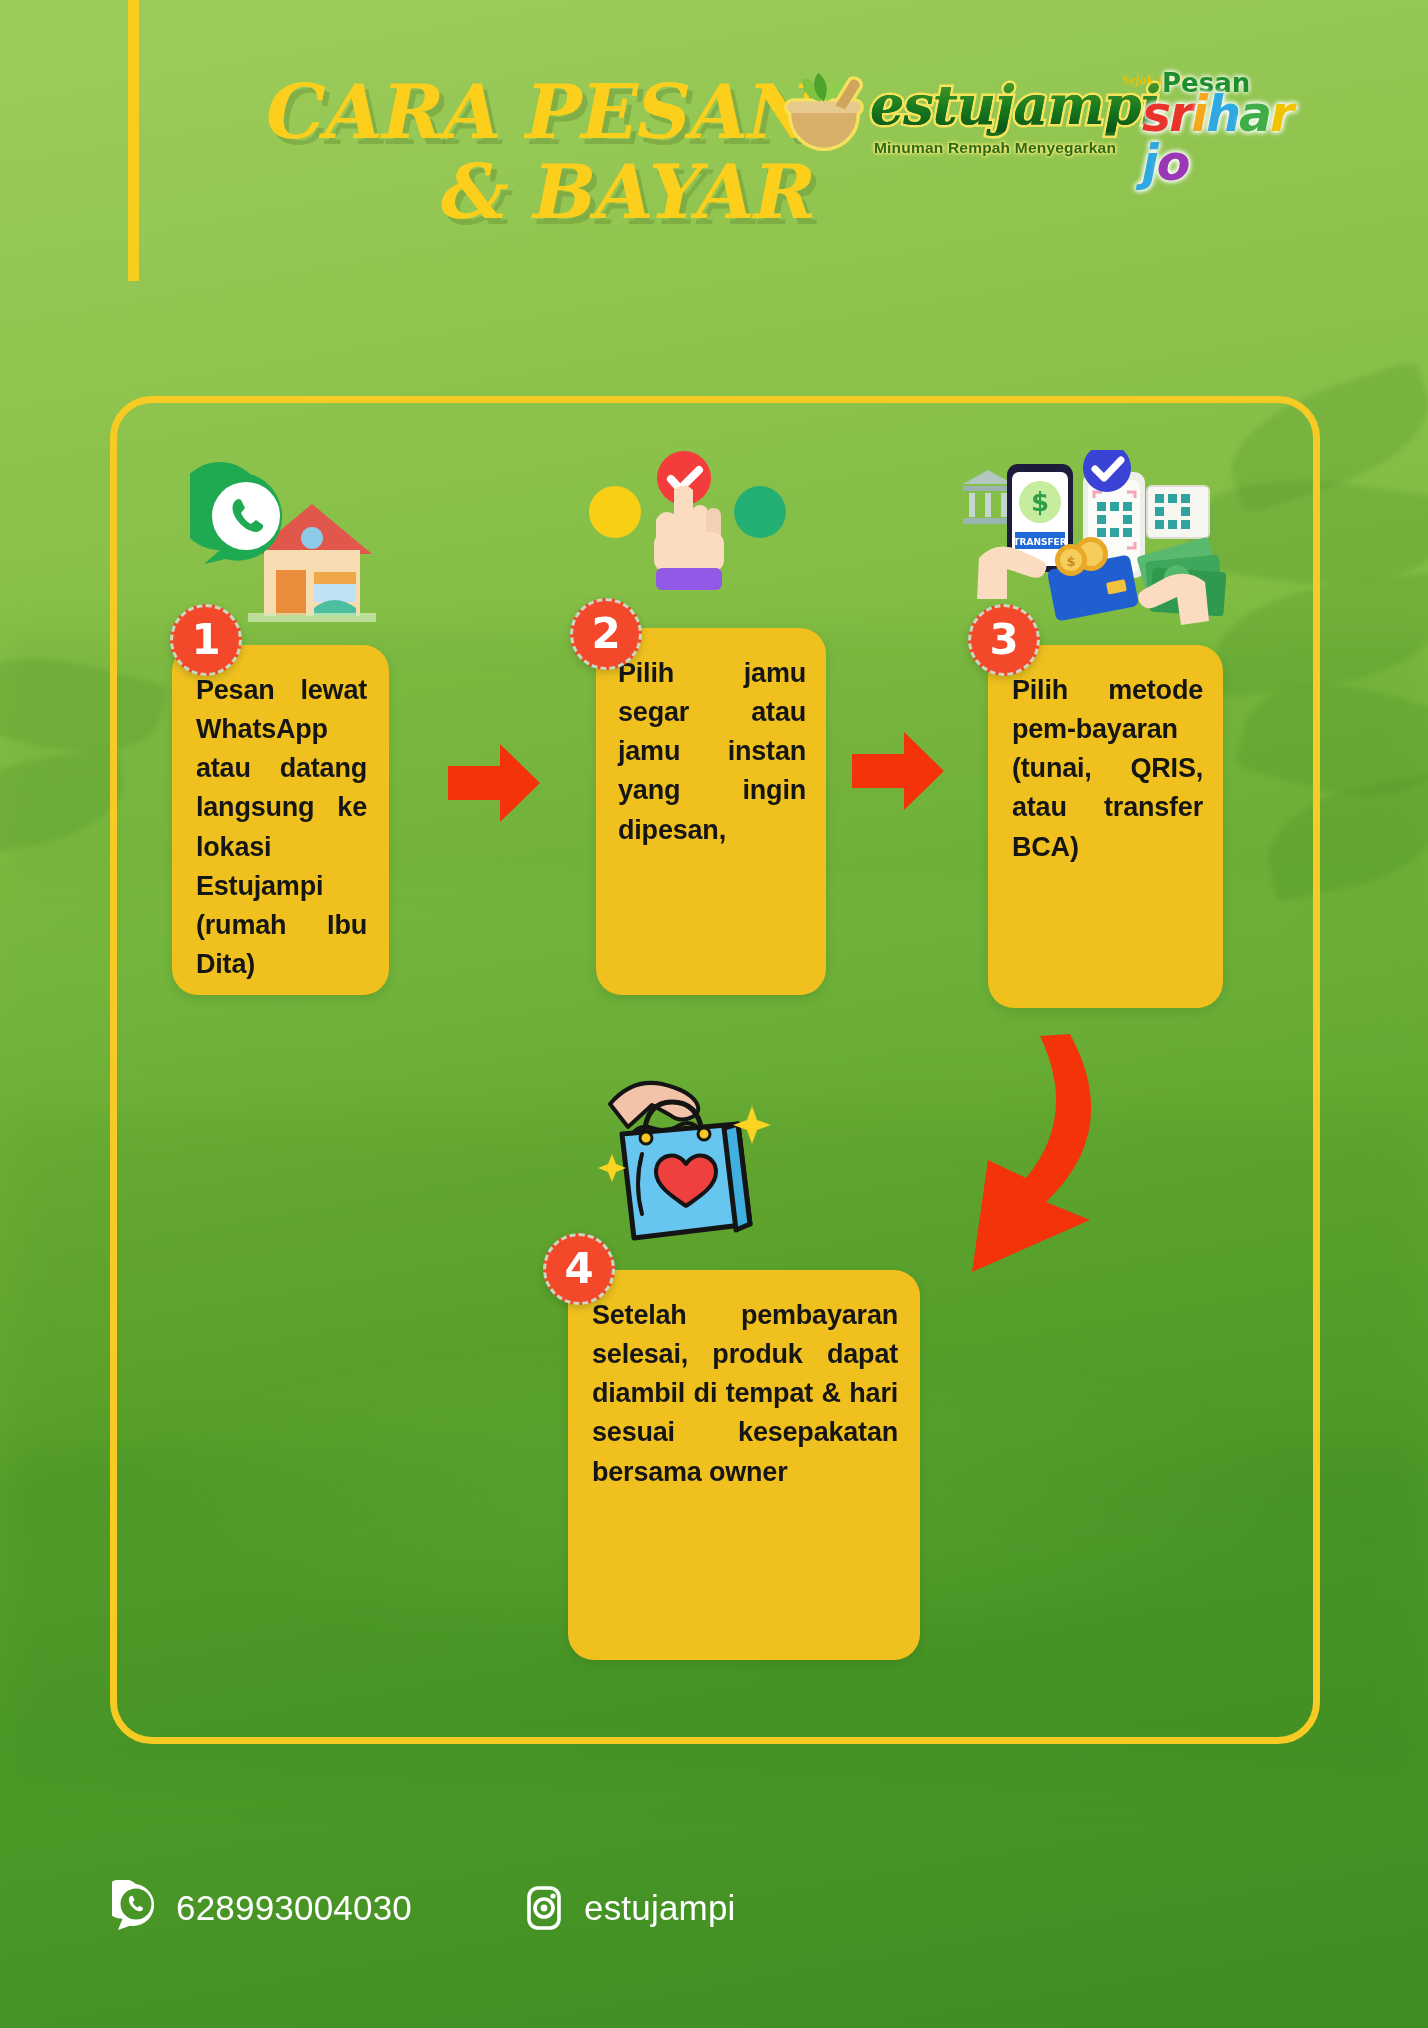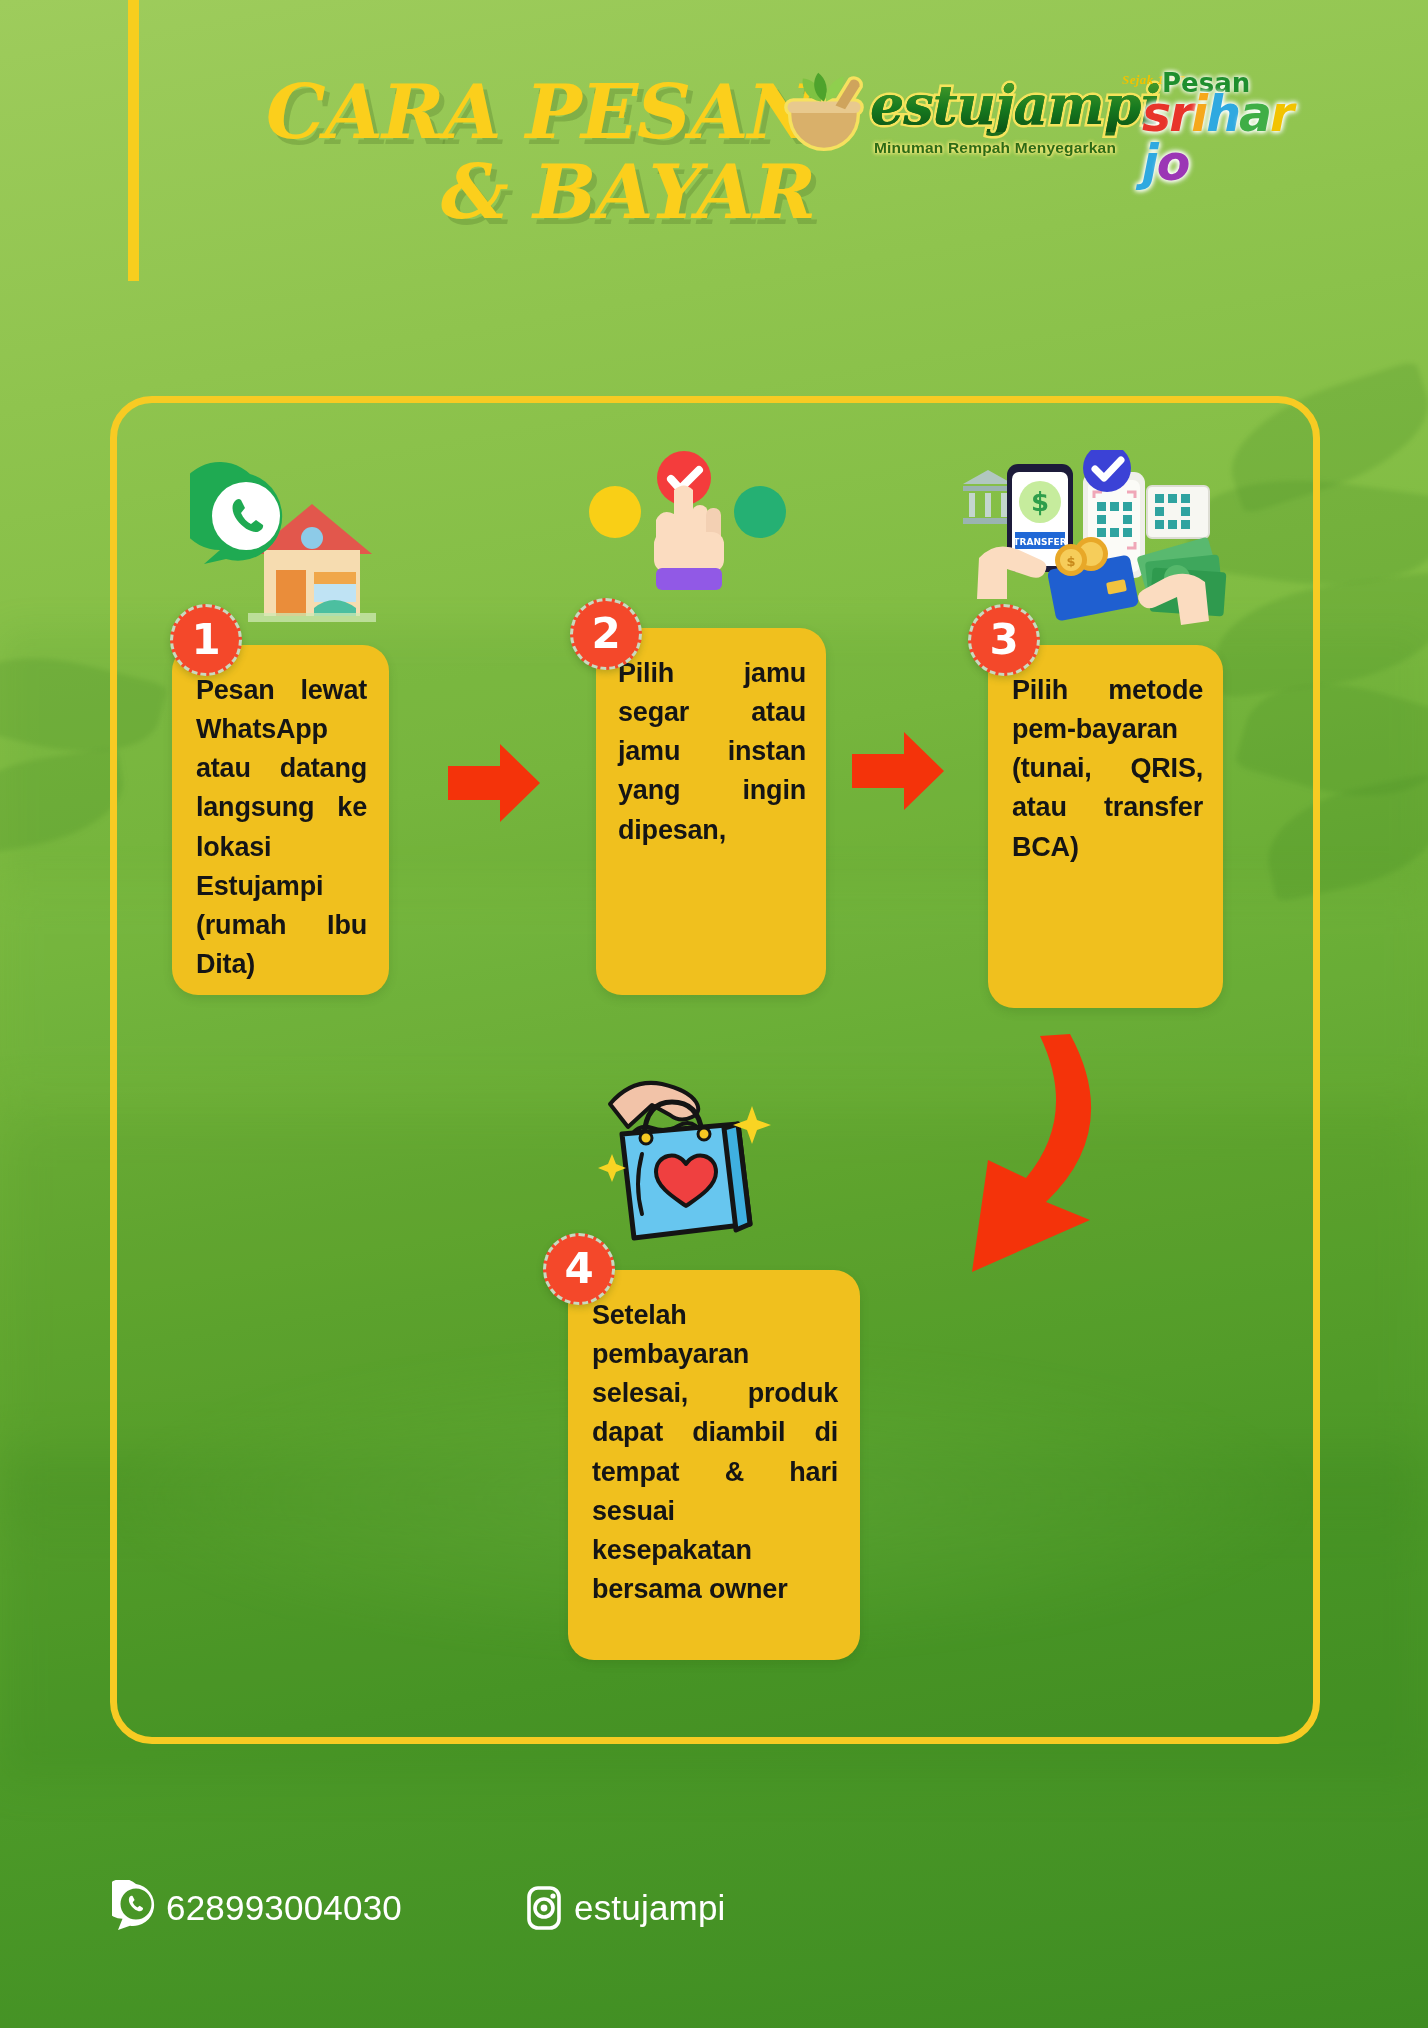--- a/index.html
+++ b/index.html
@@ -167,21 +167,21 @@
 
   #card1 { left: 172px; top: 645px; width: 217px; height: 350px; }
   #card1 .card-text { padding: 26px 22px 0 24px; }
 
   #card2 { left: 596px; top: 628px; width: 230px; height: 367px; }
   #card2 .card-text { padding: 26px 20px 0 22px; }
 
   #card3 { left: 988px; top: 645px; width: 235px; height: 363px; }
   #card3 .card-text { padding: 26px 20px 0 24px; }
 
-  #card4 { left: 568px; top: 1270px; width: 292px; height: 390px; }
+  #card4 { left: 568px; top: 1270px; width: 352px; height: 390px; }
   #card4 .card-text { padding: 26px 22px 0 24px; }
 
   
   .badge {
     position: absolute;
     width: 72px; height: 72px;
     border-radius: 50%;
     background: #f4482a;
     border: 3px dashed #c9d9c0;
     display: flex;
@@ -213,21 +213,21 @@
   
   .illus { position: absolute; z-index: 3; }
   #illus1 { left: 190px; top: 458px; width: 220px; height: 190px; }
   #illus2 { left: 588px; top: 450px; width: 200px; height: 185px; }
   #illus3 { left: 955px; top: 450px; width: 275px; height: 200px; }
   #illus4 { left: 598px; top: 1072px; width: 200px; height: 205px; }
   .contact {
     position: absolute;
     display: flex;
     align-items: center;
-    gap: 6px;
+    gap: 16px;
   }
   #contact-wa { left: 112px; top: 1880px; }
   #contact-ig { left: 520px; top: 1880px; }
   #contact-loc { left: 850px; top: 1880px; }
   .contact .ctext {
     font-family: "Liberation Sans", sans-serif;
     font-size: 35px;
     font-weight: 400;
     color: #ffffff;
     letter-spacing: .2px;

